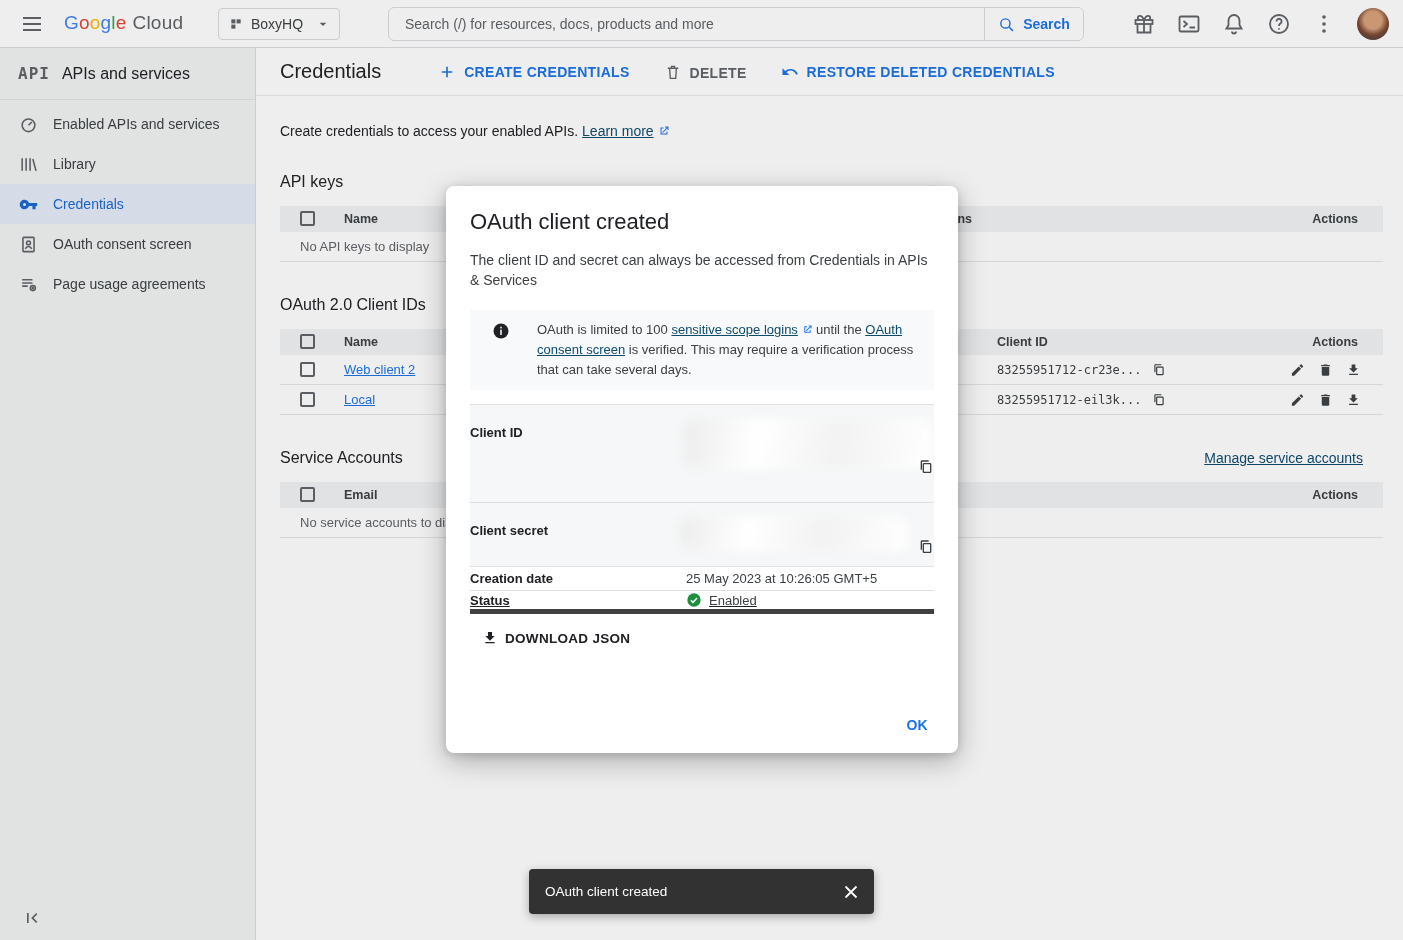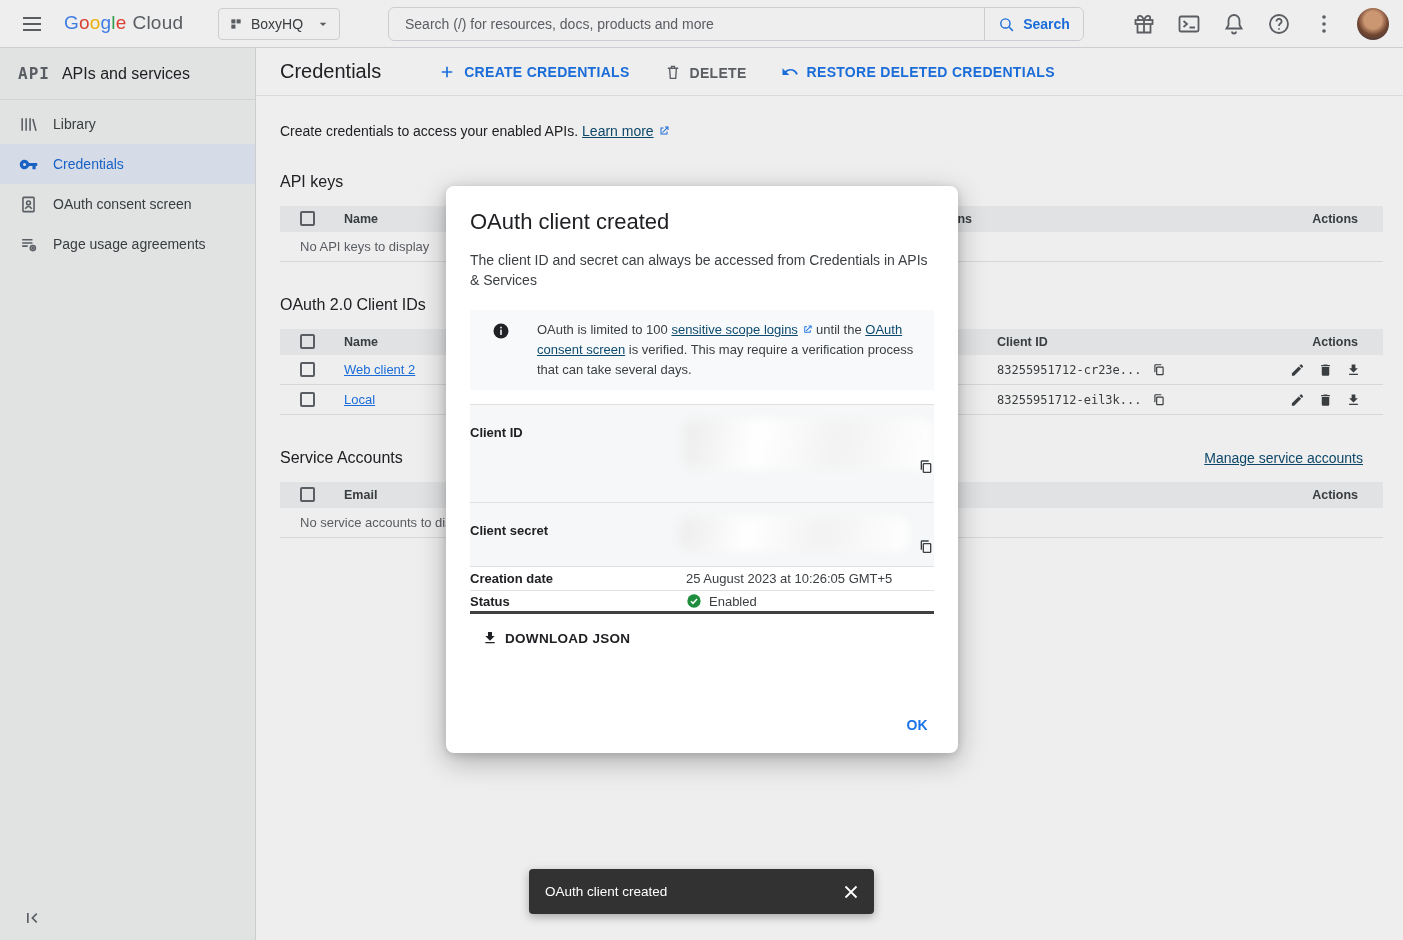--- a/index.html
+++ b/index.html
@@ -97,21 +97,21 @@
   .m-info { margin-top:20px; background:#f8f9fa; padding:10px 16px 10px 22px; display:flex; }
   .m-info .iicon { width:18px; height:18px; color:#202124; margin-top:2px; flex:none; }
   .m-info .itext { margin-left:27px; font-size:13px; line-height:20px; color:#3c4043; }
   .m-info .ext-icon { width:11px; height:11px; }
   .m-rows { margin-top:14px; }
   .m-row { position:relative; display:flex; border-top:1px solid #e0e0e0; }
   .m-row.shaded { background:#f6f7f8; }
   .m-row.id-row { height:98px; padding-top:20px; }
   .m-row.secret-row { height:64px; padding-top:20px; }
   .m-row.small { height:24px; align-items:center; }
-  .m-row.last { border-bottom:3px solid #404040; }
+  .m-row.last { border-bottom:5px solid #404040;text-decoration:underline; }
   .m-label { width:216px; font-size:13px; font-weight:700; color:#202124; flex:none; }
   .m-value { font-size:13px; color:#3c4043; display:flex; align-items:center; gap:7px; }
   .blob { position:absolute; border-radius:10px; filter:blur(5px);
           background:linear-gradient(100deg,#ececec,#ffffff 30%,#f2f2f2 62%,#ffffff); }
   .blob.b-id { left:214px; top:14px; width:248px; height:50px; }
   .blob.b-secret { left:210px; top:14px; width:228px; height:34px; }
   .m-copy { position:absolute; width:16px; height:16px; color:#3c4043; cursor:pointer; right:0; }
   .id-row .m-copy { top:54px; }
   .secret-row .m-copy { top:36px; }
   .check-circle { width:16px; height:16px; }
@@ -210,20 +210,29 @@
 
 <div class="sidebar">
   <div class="sidebar-header">
     <span class="api-logo">API</span>
     <span class="sidebar-title">APIs and services</span>
   </div>
   <div class="nav">
     <div class="nav-item">
       <span class="nicon">
         <svg viewBox="0 0 24 24" fill="none" stroke="currentColor" stroke-width="2">
+            <circle cx="12" cy="13" r="8"></circle>
+            <path d="M12 13l4.2-4.2"></path>
+          </svg>
+      </span>
+      <span>Enabled APIs and services</span>
+    </div>
+    <div class="nav-item">
+      <span class="nicon">
+        <svg viewBox="0 0 24 24" fill="none" stroke="currentColor" stroke-width="2">
             <path d="M4 4v16M9 4v16M14 4v16M17.5 5l4 15"></path>
           </svg>
       </span>
       <span>Library</span>
     </div>
     <div class="nav-item selected">
       <span class="nicon">
         <svg viewBox="0 0 24 24" fill="currentColor">
             <path d="M12.65 10C11.83 7.67 9.61 6 7 6c-3.31 0-6 2.69-6 6s2.69 6 6 6c2.61 0 4.83-1.67 5.65-4H17v4h4v-4h2v-4H12.65zM7 14c-1.1 0-2-.9-2-2s.9-2 2-2 2 .9 2 2-.9 2-2 2z"></path>
           </svg>
@@ -448,21 +457,21 @@
       <div class="blob b-secret"></div>
       <span class="m-copy">
         <svg viewBox="0 0 24 24" fill="none" stroke="currentColor" stroke-width="2">
             <rect x="8" y="7" width="11" height="13" rx="1"></rect>
             <path d="M5 16V4a1 1 0 0 1 1-1h10"></path>
           </svg>
       </span>
     </div>
     <div class="m-row small">
       <span class="m-label">Creation date</span>
-      <span class="m-value">25 August 2023 at 10:26:05 GMT+5</span>
+      <span class="m-value">25 May 2023 at 10:26:05 GMT+5</span>
     </div>
     <div class="m-row small last">
       <span class="m-label">Status</span>
       <span class="m-value">
         <span class="check-circle">
           <svg viewBox="0 0 24 24">
               <circle cx="12" cy="12" r="10" fill="#1e8e3e"></circle>
               <path d="M7.5 12.5l3 3 6-6.5" stroke="#fff" stroke-width="2.2" fill="none"></path>
             </svg>
         </span>

